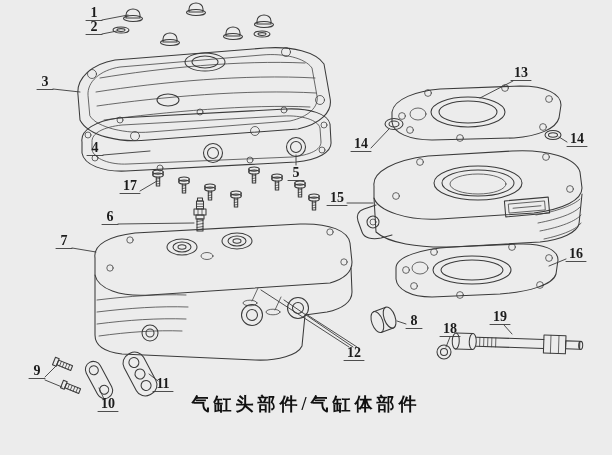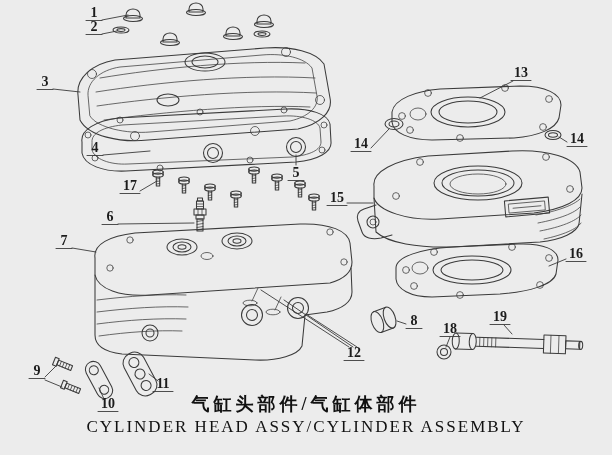--- a/index.html
+++ b/index.html
@@ -309,15 +309,14 @@
     <text class="plabel" x="361" y="148">14</text>
     <text class="plabel" x="577" y="143">14</text>
     <text class="plabel" x="337" y="202">15</text>
     <text class="plabel" x="576" y="258">16</text>
     <text class="plabel" x="130" y="190">17</text>
     <text class="plabel" x="450" y="333">18</text>
     <text class="plabel" x="500" y="321">19</text>
   </svg>
 
   <div class="title title-cn">气缸头部件/气缸体部件</div>
-  <div class="title title-en">CYLINDER HEAD ASSY/CYLINDER ASSEMBLY</div>
 
 </div>
 
 </body></html>

